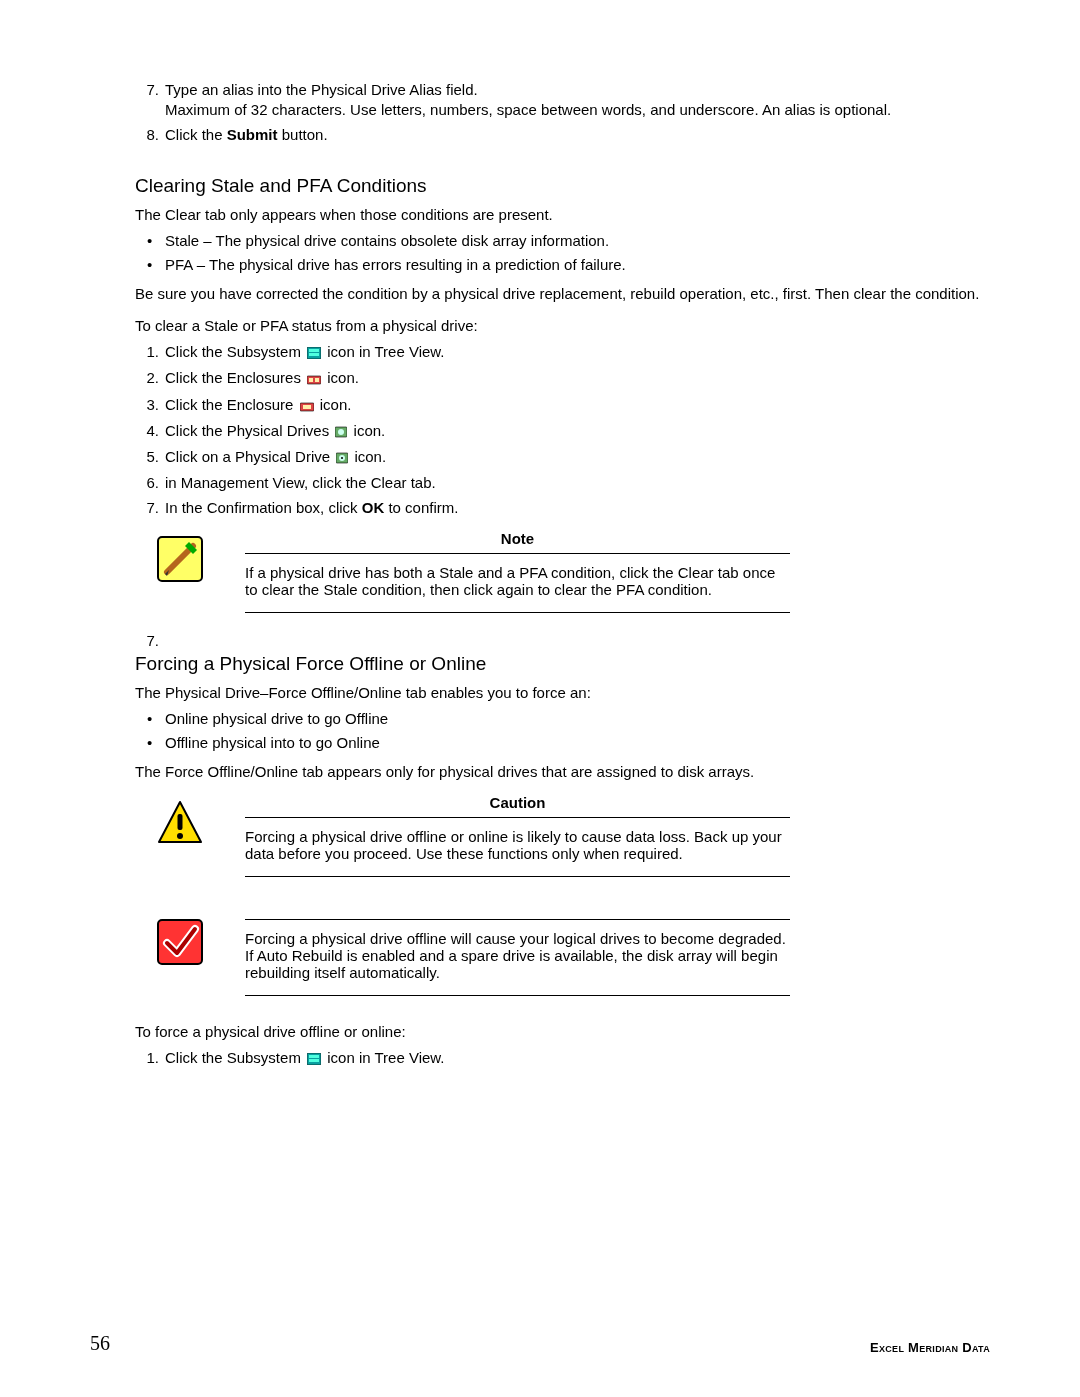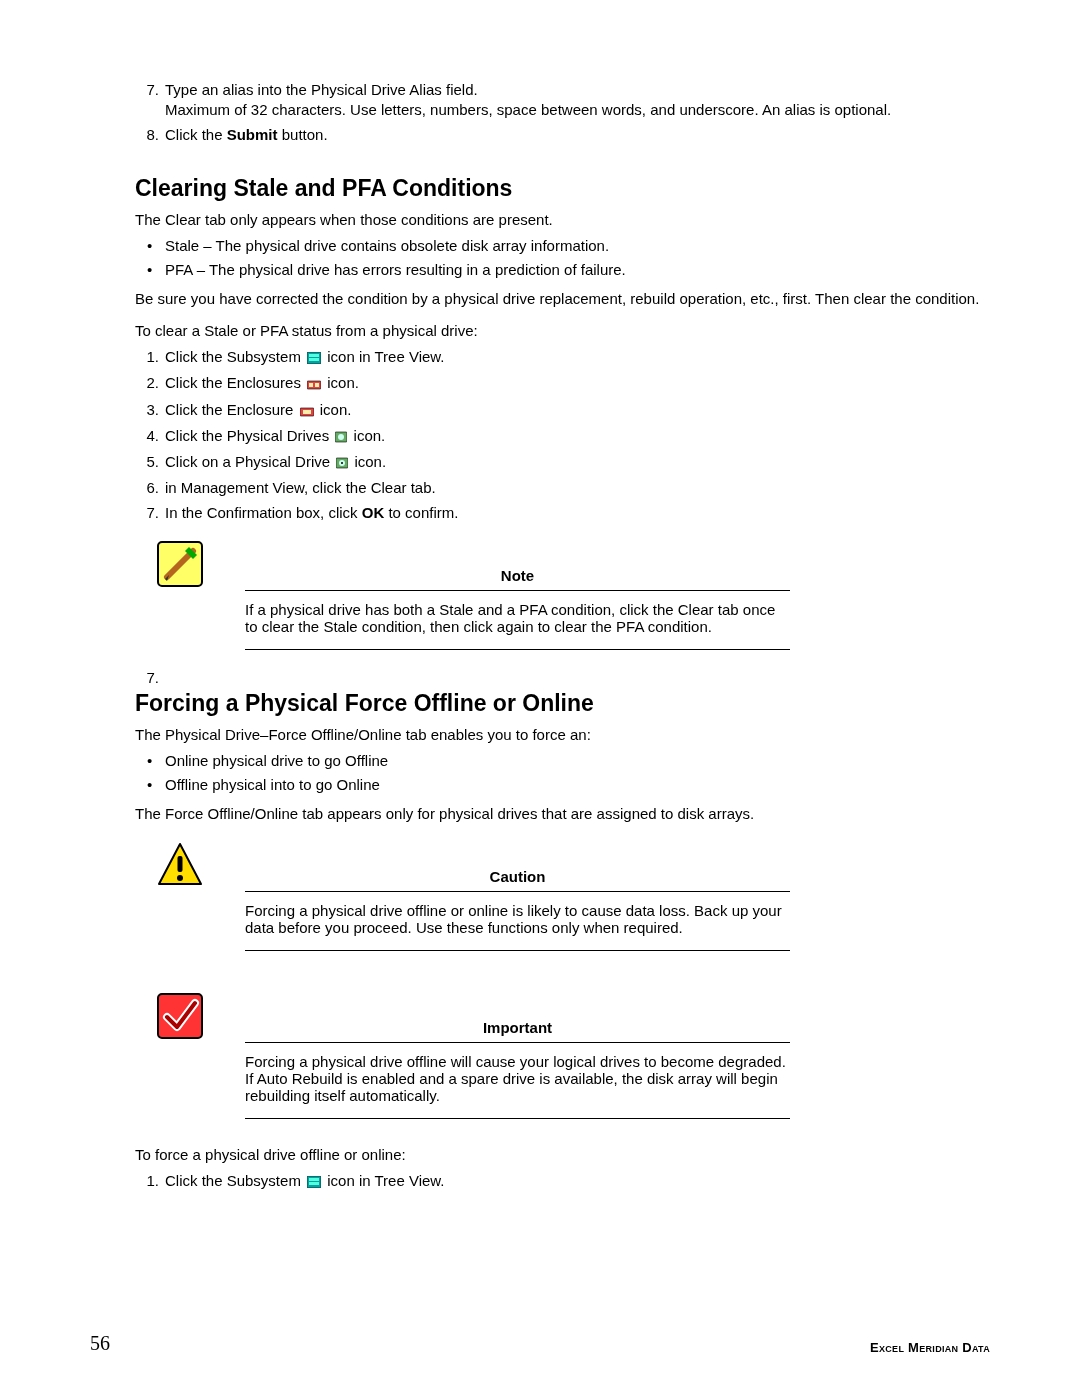--- a/index.html
+++ b/index.html
@@ -28,22 +28,22 @@
     margin-bottom: 4px;
     line-height: 1.35;
   }
   .ol-continue li .num {
     position: absolute;
     left: -30px;
     width: 24px;
     text-align: right;
   }
   .h2 {
-    font-size: 23px;
-    font-weight: bold;
+    font-size: 19px;
+    font-weight: normal;
     margin: 30px 0 8px 0;
   }
   .para {
     margin: 0 0 6px 0;
     line-height: 1.35;
   }
   .bullets {
     list-style: none;
     padding-left: 30px;
     margin: 0 0 8px 0;
@@ -75,21 +75,20 @@
   }
   .callout .body-cell {
     flex: 1;
     padding-left: 30px;
     padding-right: 200px;
   }
   .callout .title {
     font-weight: bold;
     text-align: center;
     margin-bottom: 6px;
-    margin-top: 32px;
   }
   .callout hr {
     border: none;
     border-top: 1.5px solid #000;
     margin: 6px 0 10px 0;
   }
   .ol-steps {
     list-style: none;
     padding-left: 30px;
     margin: 6px 0 8px 0;
@@ -289,21 +288,20 @@
     </div>
   </div>
 
   <div class="callout" style="margin-top:26px">
     <div class="icon-cell">
       <svg width="50" height="50">
           <use href="#ic-important"></use>
         </svg>
     </div>
     <div class="body-cell">
-      <div class="title">Important</div>
       <hr>
       <div>Forcing a physical drive offline will cause your logical drives to become degraded. If Auto Rebuild is enabled and a spare drive is available, the disk array will begin rebuilding itself automatically.</div>
       <hr style="margin-top:14px">
     </div>
   </div>
 
   <p class="para" style="margin-top:16px">To force a physical drive offline or online:</p>
   <ol class="ol-steps">
     <li>
       <span class="num">1.</span>

